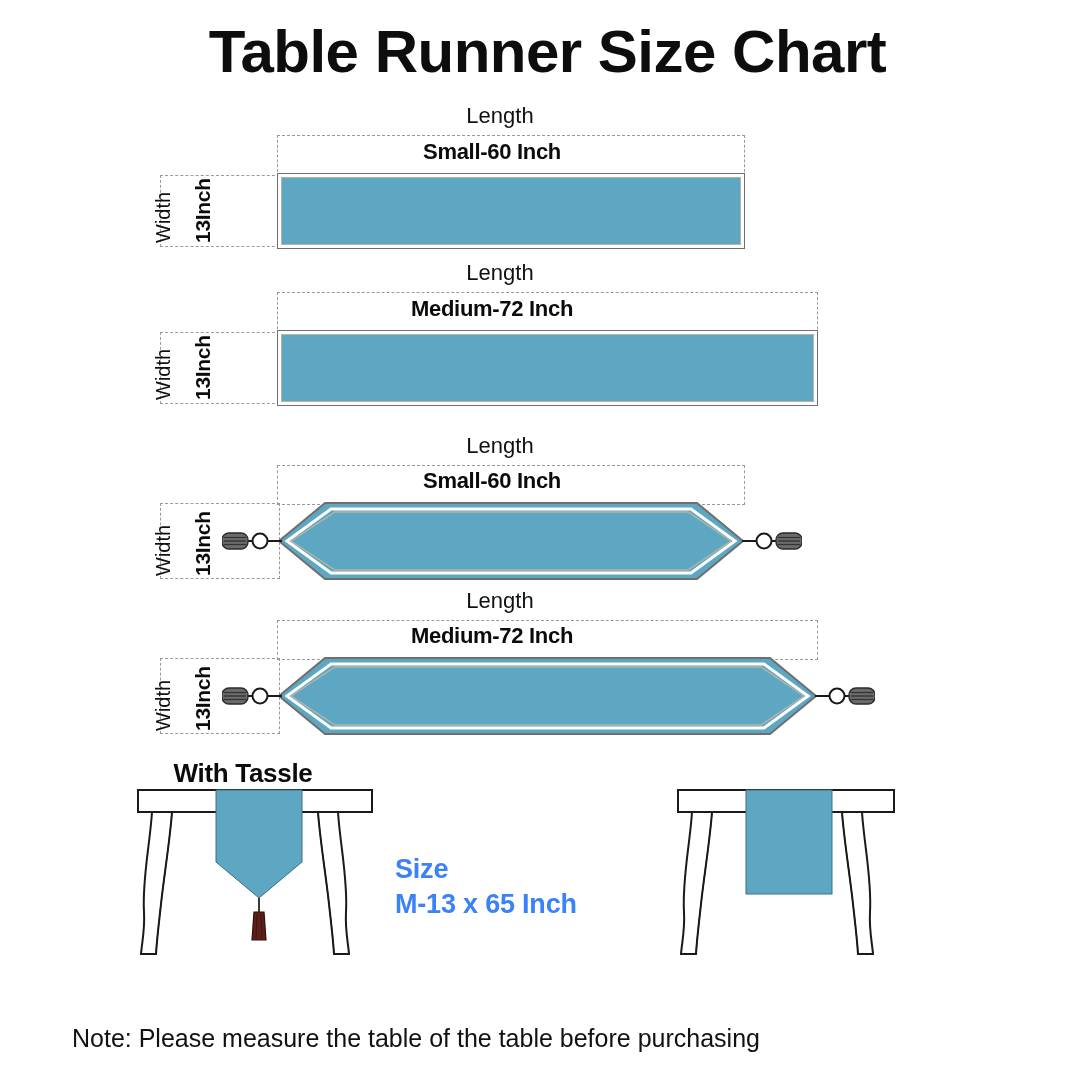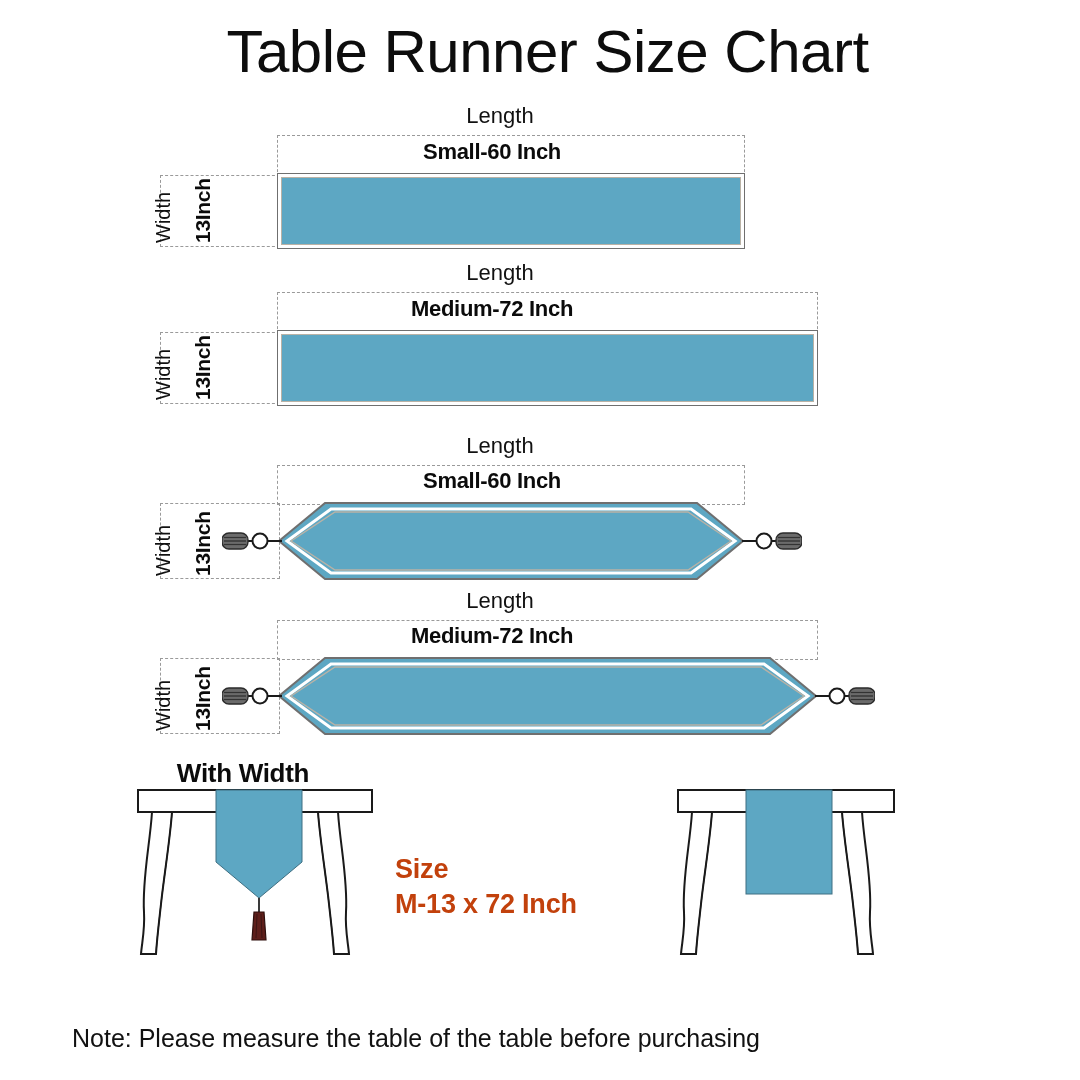--- a/index.html
+++ b/index.html
@@ -8,21 +8,21 @@
     font-family:"Liberation Sans","DejaVu Sans",sans-serif;
     color:#101010;
   }
   .stage{position:absolute;inset:0;}
 
   
   .title{
     position:absolute;left:15px;right:0;top:22px;
     text-align:center;
     font-size:60px;line-height:1;
-    font-weight:400;
+    font-weight:700;
     letter-spacing:-0.5px;
     color:#0d0d0d;
   }
 
   
   .block{position:absolute;}
   .len-label{
     position:absolute;
     font-size:22px;font-weight:400;color:#111;
     text-align:center;white-space:nowrap;
@@ -85,21 +85,21 @@
     white-space:nowrap;text-align:center;
     transform:translateX(-50%);
     letter-spacing:-0.3px;
   }
   .table-fig{position:absolute;}
   .table-fig svg{display:block;overflow:visible;}
 
   
   .size-box{position:absolute;}
   .size-box div{
-    font-size:27px;font-weight:700;color:#c2410c;
+    font-size:27px;font-weight:700;color:#3b82f6;
     line-height:1.28;white-space:nowrap;letter-spacing:-0.2px;
   }
 
   
   .note{
     position:absolute;
     font-size:25px;font-weight:400;color:#111;
     white-space:nowrap;
   }
 </style>
@@ -224,21 +224,21 @@
         <circle cx="24" cy="16" r="7.5" fill="#ffffff" stroke="#1a1a1a" stroke-width="2"></circle>
         <line x1="31" y1="16" x2="38" y2="16" stroke="#1a1a1a" stroke-width="2"></line>
         <rect x="36" y="8" width="26" height="16" rx="7" fill="#6b6b6b" stroke="#2b2b2b" stroke-width="1.4"></rect>
         <line x1="38" y1="12.5" x2="60" y2="12.5" stroke="#333" stroke-width="1.2"></line>
         <line x1="38" y1="16" x2="60" y2="16" stroke="#2a2a2a" stroke-width="1.2"></line>
         <line x1="38" y1="19.5" x2="60" y2="19.5" stroke="#333" stroke-width="1.2"></line>
       </svg>
     </div>
   </div>
 
-  <div class="tbl-caption" style="left:243px;top:758px;">With Width</div>
+  <div class="tbl-caption" style="left:243px;top:758px;">With Tassle</div>
 
   <div class="table-fig" style="left:130px;top:788px;">
     <svg width="250" height="180" viewBox="0 0 250 180">
 
       <rect x="8" y="2" width="234" height="22" fill="#ffffff" stroke="#1a1a1a" stroke-width="2"></rect>
 
       <path d="M22,24 C20,56 12,92 14,124 C15,142 12,154 11,166 L26,166 C27,150 29,134 31,116 C34,88 40,52 42,24 Z" fill="#ffffff" stroke="#1a1a1a" stroke-width="2"></path>
       <path d="M42,24 C40,52 34,88 31,116 C29,134 27,150 26,166" fill="none" stroke="#1a1a1a" stroke-width="1.2"></path>
 
       <path d="M208,24 C210,56 218,92 216,124 C215,142 218,154 219,166 L204,166 C203,150 201,134 199,116 C196,88 190,52 188,24 Z" fill="#ffffff" stroke="#1a1a1a" stroke-width="2"></path>
@@ -261,18 +261,18 @@
       <path d="M20,24 C18,56 10,92 12,124 C13,142 10,154 9,166 L24,166 C25,150 27,134 29,116 C32,88 38,52 40,24 Z" fill="#ffffff" stroke="#1a1a1a" stroke-width="2"></path>
       <path d="M40,24 C38,52 32,88 29,116 C27,134 25,150 24,166" fill="none" stroke="#1a1a1a" stroke-width="1.2"></path>
       <path d="M190,24 C192,56 200,92 198,124 C197,142 200,154 201,166 L186,166 C185,150 183,134 181,116 C178,88 172,52 170,24 Z" fill="#ffffff" stroke="#1a1a1a" stroke-width="2"></path>
       <path d="M170,24 C172,52 178,88 181,116 C183,134 185,150 186,166" fill="none" stroke="#1a1a1a" stroke-width="1.2"></path>
       <rect x="74" y="2" width="86" height="104" fill="#5da7c3" stroke="#3f6f82" stroke-width="1"></rect>
     </svg>
   </div>
 
   <div class="size-box" style="left:395px;top:852px;">
     <div>Size</div>
-    <div>M-13 x 72 Inch</div>
+    <div>M-13 x 65 Inch</div>
   </div>
 
   <div class="note" style="left:72px;top:1024px;">Note:  Please measure the table of the table before purchasing</div>
 
 </div>
 
 </body></html>

